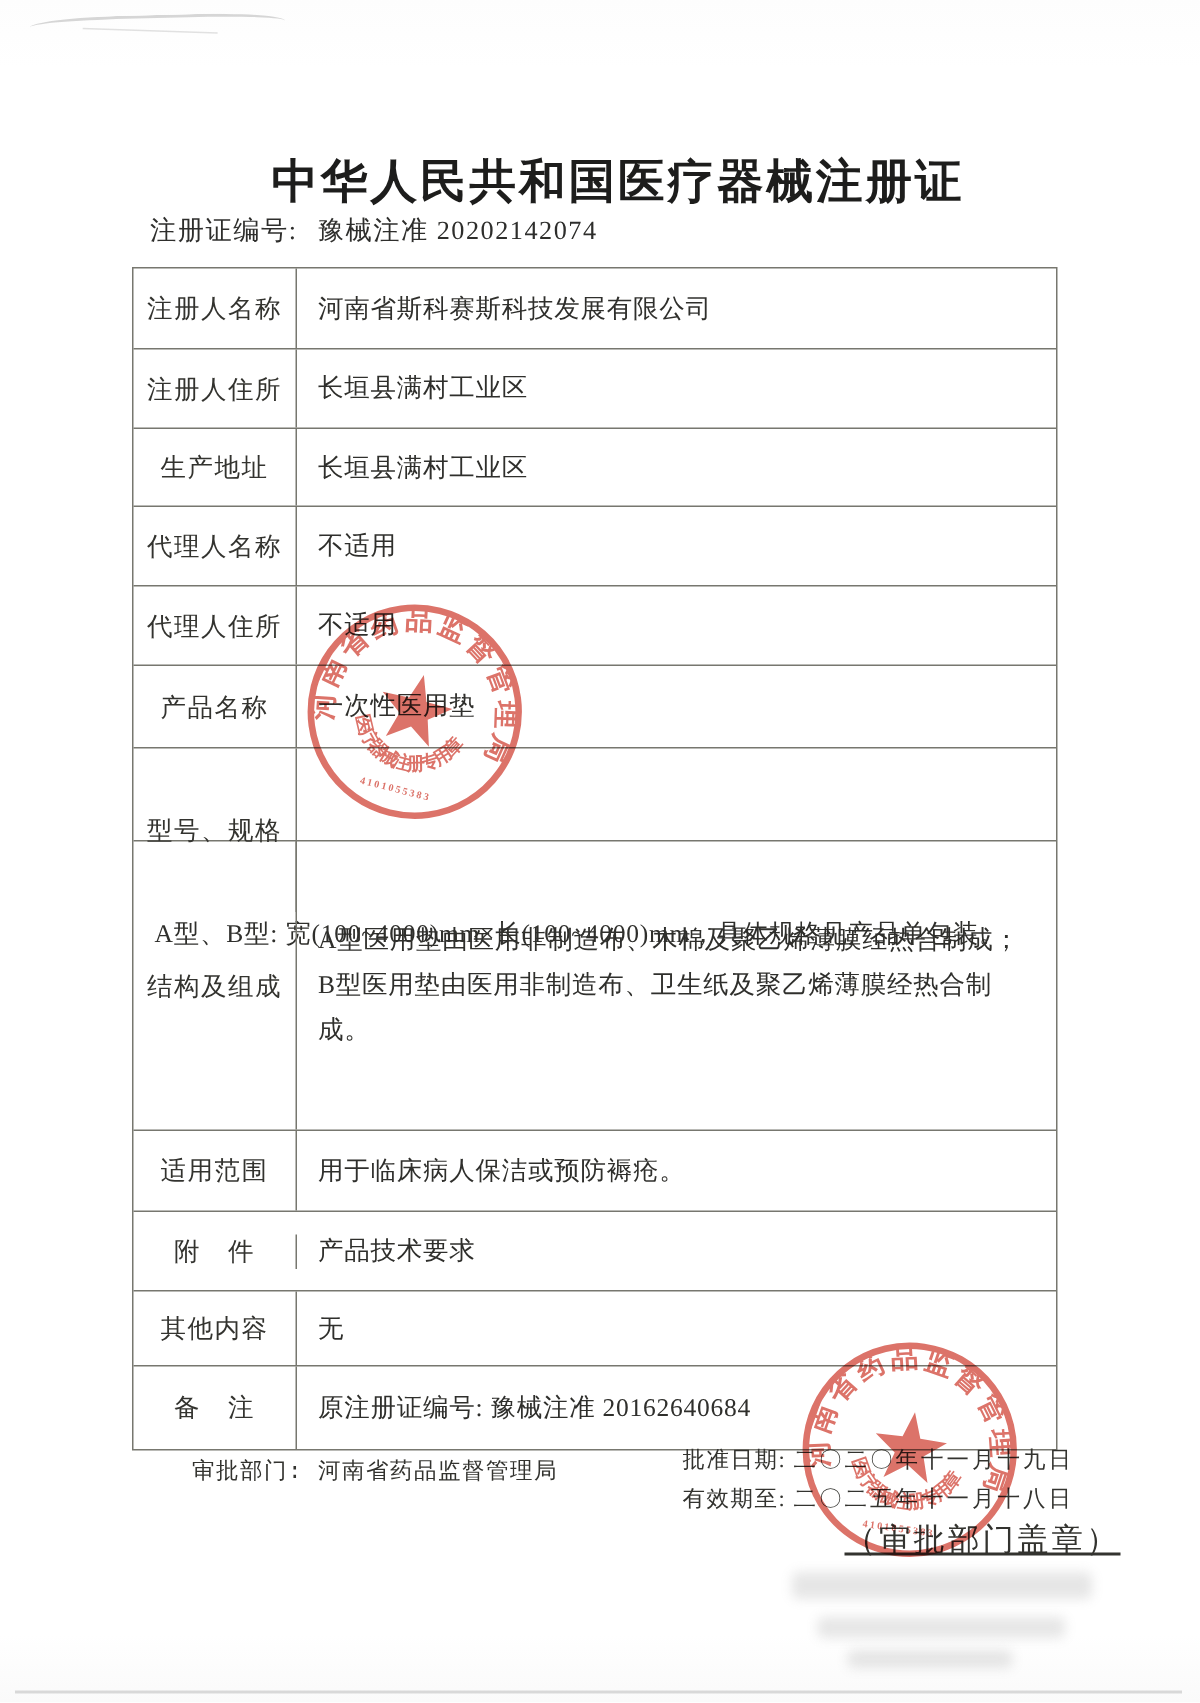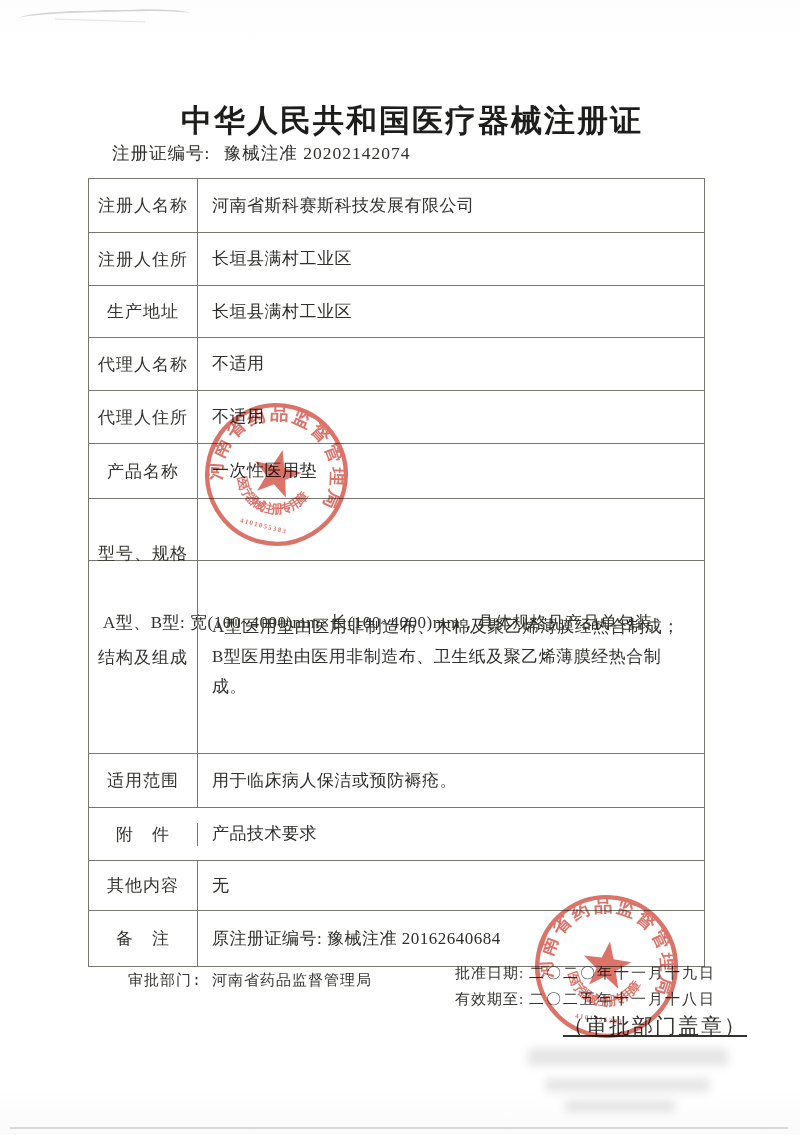--- a/index.html
+++ b/index.html
@@ -13,21 +13,21 @@
   }
   .page{position:absolute;inset:0;background:linear-gradient(180deg,#fdfdfd 0%,#ffffff 4%,#ffffff 96%,#fafafa 100%);}
 
   
   .doc-title{
     position:absolute;top:88px;left:0;width:100%;
     text-align:center;font-size:31px;font-weight:bold;
     letter-spacing:2px;color:#1d1d1c;margin:12px;
   }
   .cert-line{
-    position:absolute;top:141px;left:112px;
+    position:absolute;top:141px;left:100px;
     font-size:17.5px;color:#2e2e2c;letter-spacing:1px;
   }
   .cert-line .cert-value{margin-left:8px;}
 
   
   .cert-table{
     position:absolute;left:88px;top:178px;width:617px;
     border:1px solid #77776f;
     box-sizing:border-box;
     background:transparent;

